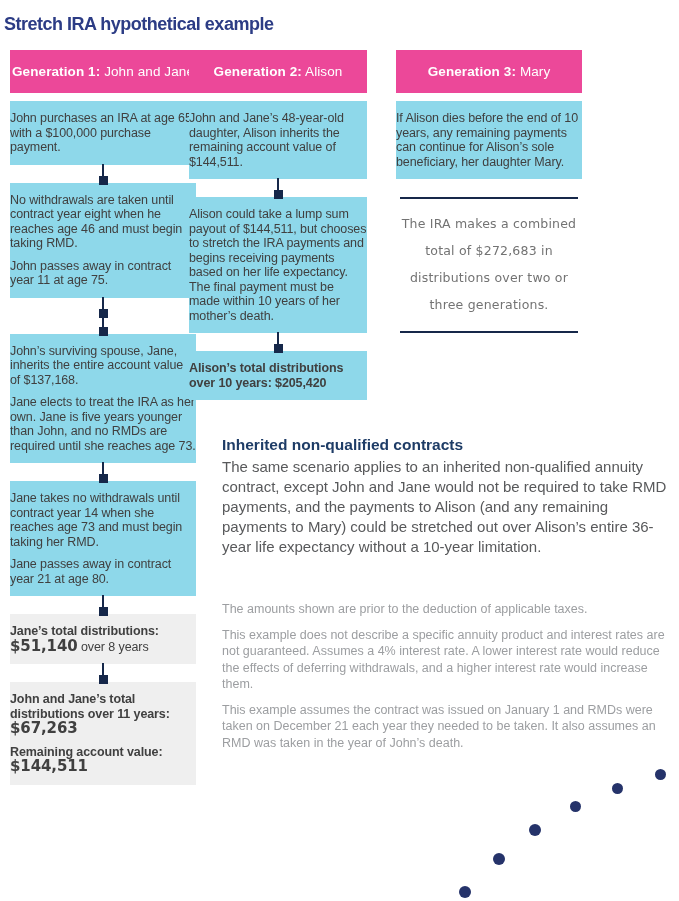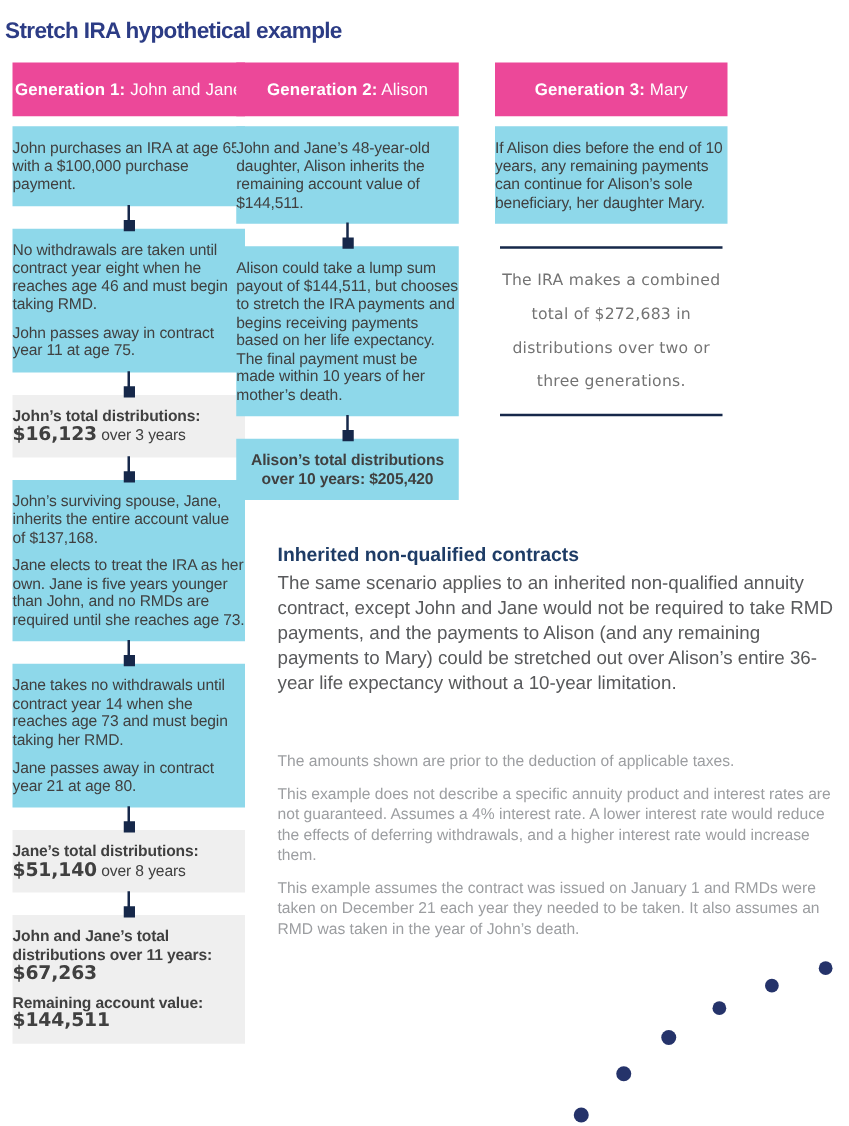--- a/index.html
+++ b/index.html
@@ -26,21 +26,21 @@
     padding:10px 0;font-size:12.5px;line-height:14.5px;
     color:#404040;letter-spacing:-0.1px;
   }
   .box p{margin:0 0 8px 0;}
   .box p:last-child{margin-bottom:0;}
   .box.blue{background:#8ed8ea;}
   .box.gray{background:#efefef;}
   .box.first{margin-top:8px;}
   .box .lbl{font-weight:bold;}
   .box .amt{font-weight:bold;font-size:15px;font-family:"DejaVu Sans", sans-serif;}
-  .box.bold{font-weight:bold;text-align:center;}
+  .box.bold{font-weight:bold;}
   .connector{height:18px;position:relative;}
   .connector .line{
     position:absolute;left:50%;margin-left:-1px;top:-1px;width:2px;height:13px;
     background:#16284a;
   }
   .connector .node{
     position:absolute;left:50%;margin-left:-4.5px;bottom:-2px;
     width:9px;height:9px;background:#16284a;
   }
   .callout{
@@ -91,23 +91,20 @@
 
   <div class="box blue">
     <p>No withdrawals are taken until contract year eight when he reaches age 46 and must begin taking RMD.</p>
     <p>John passes away in contract year 11 at age 75.</p>
   </div>
   <div class="connector">
       <div class="line"></div>
       <div class="node"></div>
     </div>
 
-  <div class="box gray">
-    <p><span class="lbl">John’s total distributions:</span><br><span class="amt">$16,123</span><span> over 3 years</span></p>
-  </div>
   <div class="connector">
       <div class="line"></div>
       <div class="node"></div>
     </div>
 
   <div class="box blue">
     <p>John’s surviving spouse, Jane, inherits the entire account value of $137,168.</p>
     <p>Jane elects to treat the IRA as her own. Jane is five years younger than John, and no RMDs are required until she reaches age 73.</p>
   </div>
   <div class="connector">

